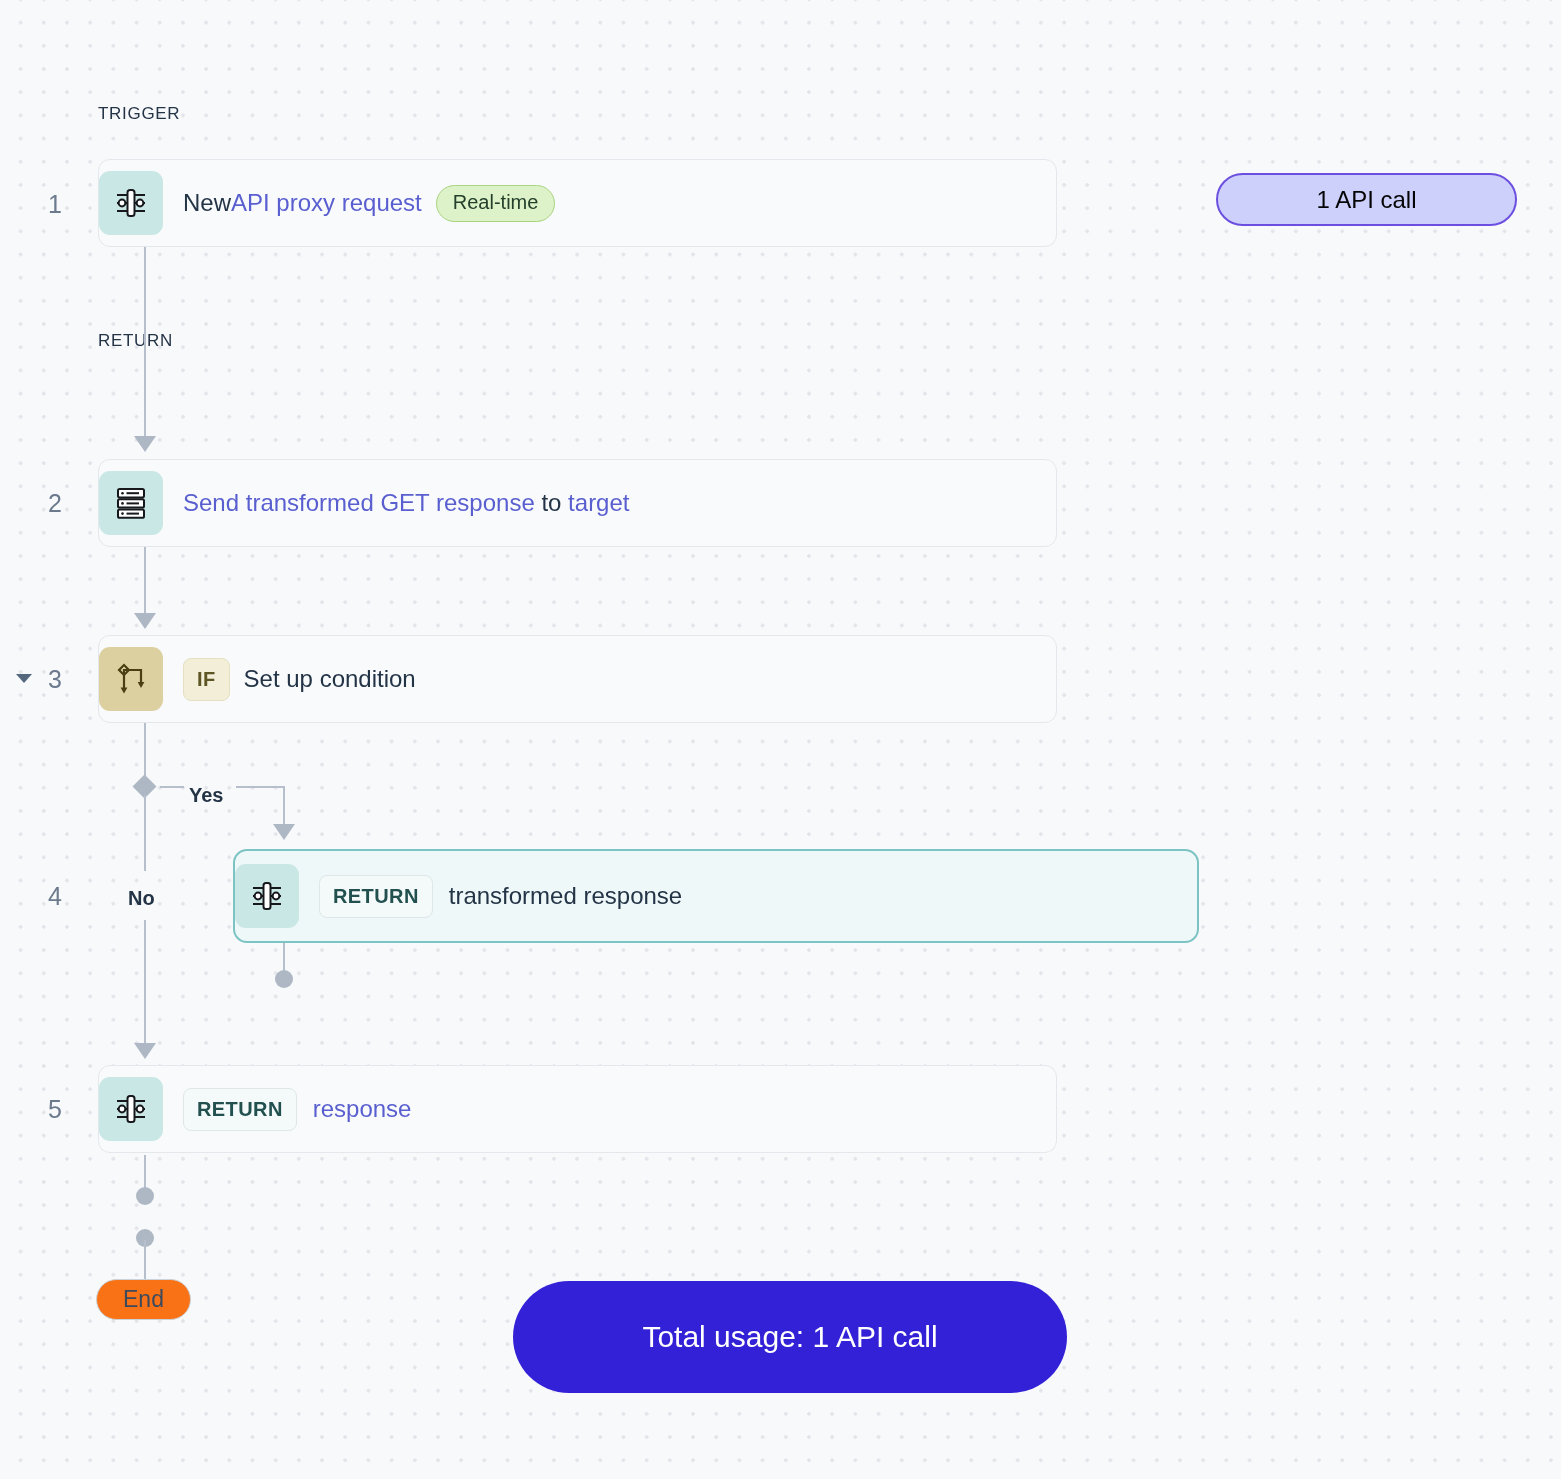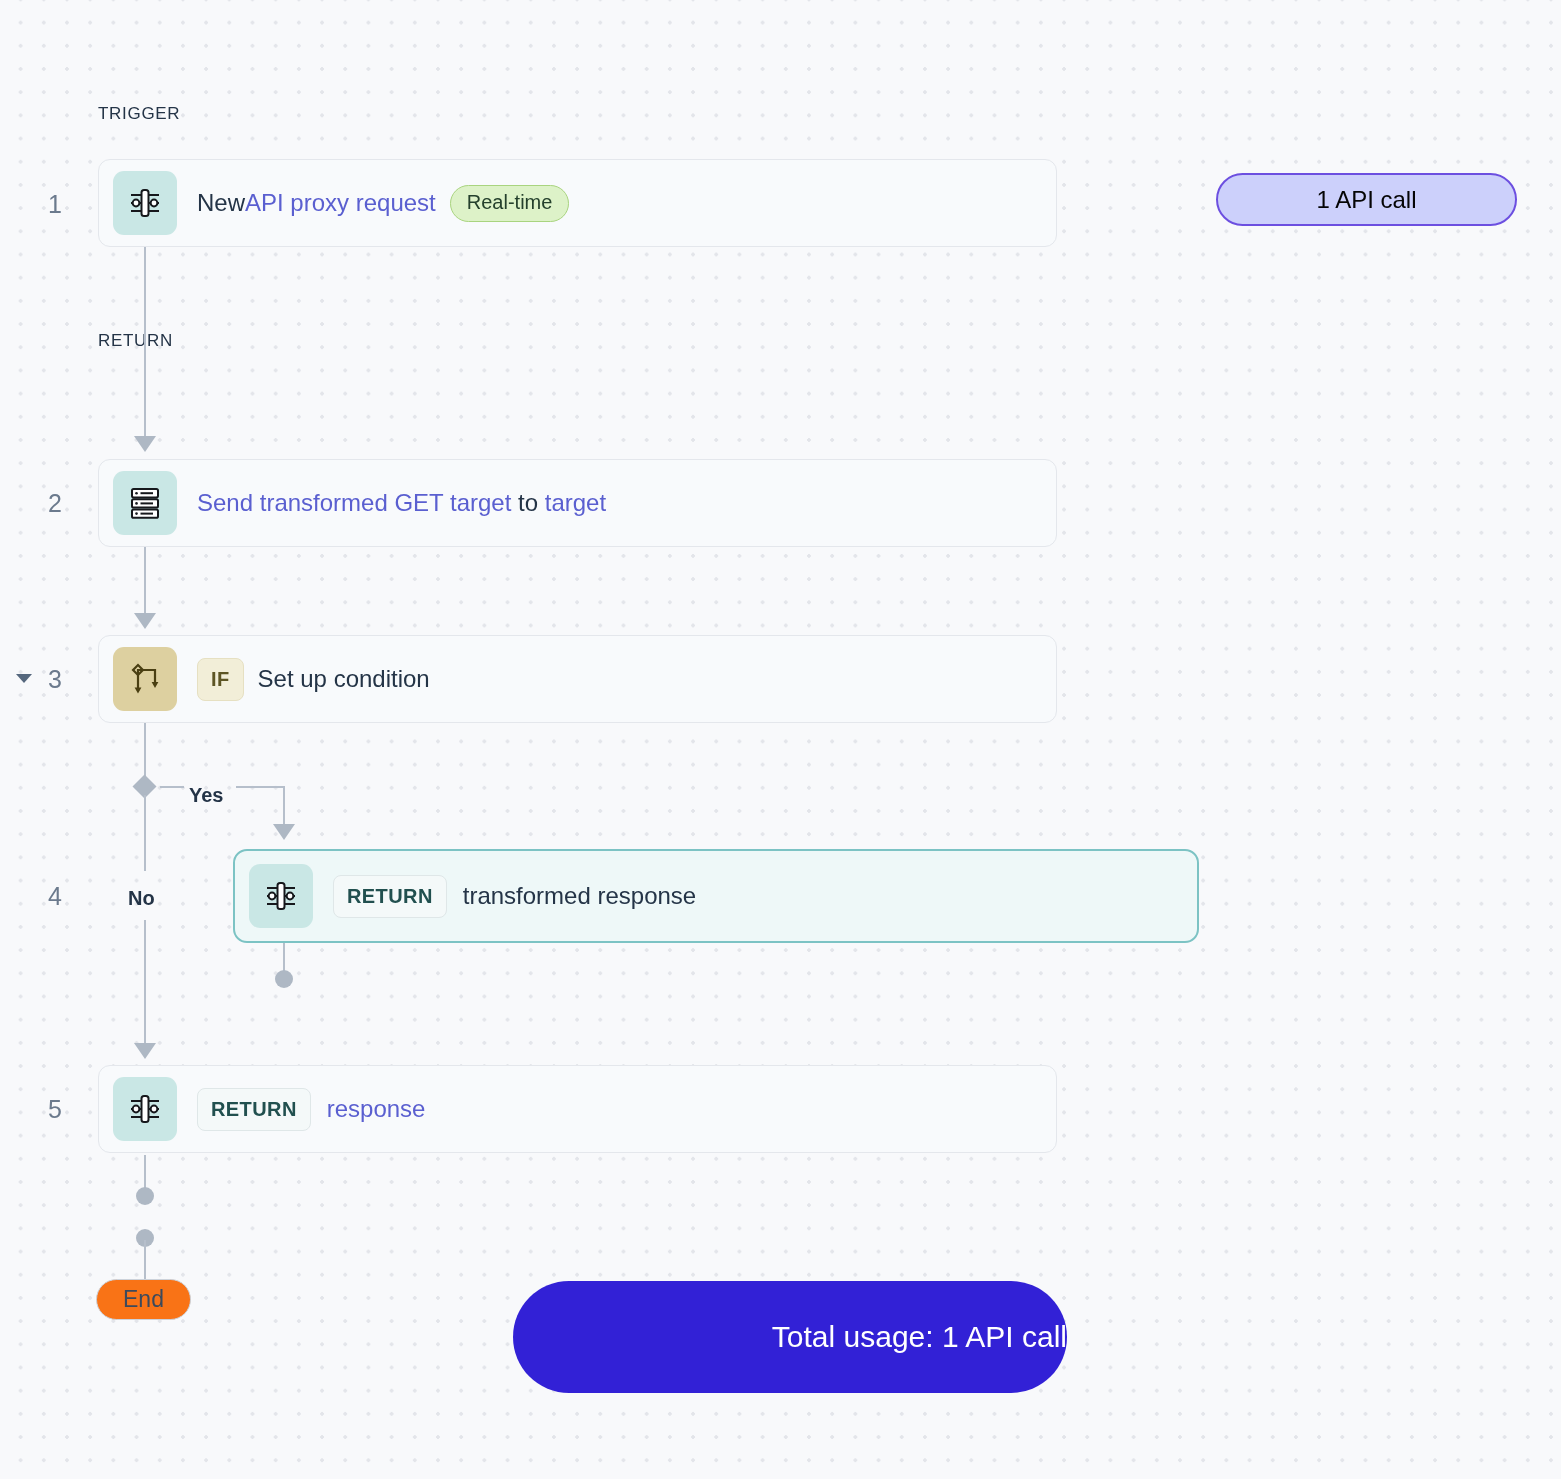--- a/index.html
+++ b/index.html
@@ -54,21 +54,20 @@
   }
 
   
   .card {
     position: absolute;
     background: #f8fafc;
     border: 1px solid #e4e7ec;
     border-radius: 12px;
     display: flex;
     align-items: center;
-    padding-left: 14px;
   }
   .card.highlight {
     background: #eef8f8;
     border: 2.5px solid #7cc3c4;
     border-radius: 14px;
   }
 
   .tile {
     width: 64px; height: 64px;
     border-radius: 11px;
@@ -187,21 +186,21 @@
     justify-content: center;
     font-size: 24px;
     color: #050505;
   }
   .total-badge {
     position: absolute;
     background: #3221d6;
     border-radius: 999px;
     display: flex;
     align-items: center;
-    justify-content: flex-end;
+    justify-content: center;
     font-size: 30px;
     color: #ffffff;
   }
 </style>
 </head>
 <body>
 
 <div id="canvas">
 
   <div class="section-label" style="left:98px; top:104px;">TRIGGER</div>
@@ -271,21 +270,21 @@
         <rect x="6" y="25.4" width="26" height="8.4" rx="1.6" fill="#ffffff" stroke="#16181c" stroke-width="2"></rect>
         <circle cx="10.5" cy="9.2" r="1.3" fill="#16181c"></circle>
         <circle cx="10.5" cy="19.4" r="1.3" fill="#16181c"></circle>
         <circle cx="10.5" cy="29.6" r="1.3" fill="#16181c"></circle>
         <line x1="14.5" y1="9.2" x2="27" y2="9.2" stroke="#16181c" stroke-width="2"></line>
         <line x1="14.5" y1="19.4" x2="27" y2="19.4" stroke="#16181c" stroke-width="2"></line>
         <line x1="14.5" y1="29.6" x2="27" y2="29.6" stroke="#16181c" stroke-width="2"></line>
       </svg>
     </div>
     <div class="card-text">
-      <span class="accent">Send transformed GET target</span>
+      <span class="accent">Send transformed GET response</span>
       <span class="plain" style="white-space:pre;"> to </span>
       <span class="accent">target</span>
     </div>
   </div>
 
   <div class="card" style="left:98px; top:635px; width:959px; height:88px;">
     <div class="tile cond">
       <svg width="40" height="40" viewBox="0 0 40 40">
         <path d="M13 13 L13 32" stroke="#4a3f12" stroke-width="2.2" fill="none"></path>
         <path d="M13 13 L13 11 L30 11 L30 26" stroke="#4a3f12" stroke-width="2.2" fill="none"></path>

